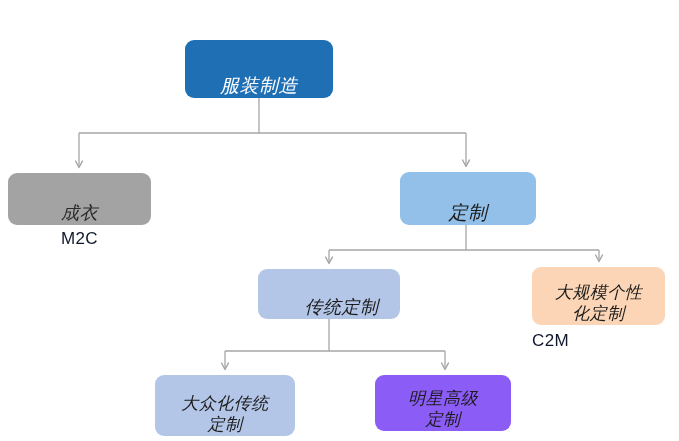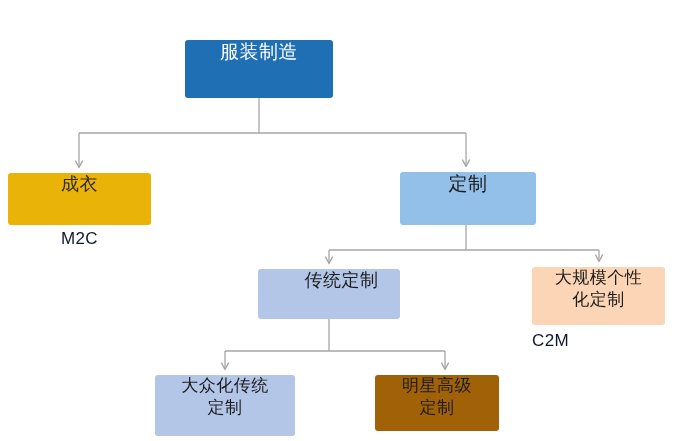--- a/index.html
+++ b/index.html
@@ -20,42 +20,43 @@
   #edges {
     position: absolute;
     left: 0;
     top: 0;
     width: 679px;
     height: 441px;
   }
   .node {
     position: absolute;
     box-sizing: border-box;
-    border-radius: 3px;
+    border-radius: 9px;
     display: flex;
-    align-items: flex-start;
+    align-items: flex-end;
     justify-content: center;
     text-align: center;
     line-height: 1.28;
     letter-spacing: 0.5px;
     z-index: 2;
+    font-style: italic;
   }
   .node-label {
     display: block;
     white-space: pre-line;
   }
   .node-root {
     left: 185px; top: 40px; width: 148px; height: 58px;
     background: #1f6fb5;
     color: #ffffff;
     font-size: 19px;
   }
   .node-readywear {
     left: 8px; top: 173px; width: 143px; height: 52px;
-    background: #eab308;
+    background: #a3a3a3;
     color: #2b2b2b;
     font-size: 18px;
   }
   .node-custom {
     left: 400px; top: 172px; width: 136px; height: 53px;
     background: #92c0e8;
     color: #1c1c1c;
     font-size: 19px;
   }
   .node-traditional {
@@ -71,22 +72,22 @@
     color: #1c1c1c;
     font-size: 17px;
   }
   .node-popular {
     left: 155px; top: 375px; width: 140px; height: 61px;
     background: #b3c6e7;
     color: #1c1c1c;
     font-size: 17px;
   }
   .node-star {
-    left: 375px; top: 375px; width: 124px; height: 56px;
-    background: #a16207;
+    left: 375px; top: 375px; width: 136px; height: 56px;
+    background: #8b5cf6;
     color: #1c1c1c;
     font-size: 17px;
   }
   .caption {
     position: absolute;
     font-size: 17px;
     color: #0f172a;
     letter-spacing: 0.4px;
     z-index: 2;
   }

